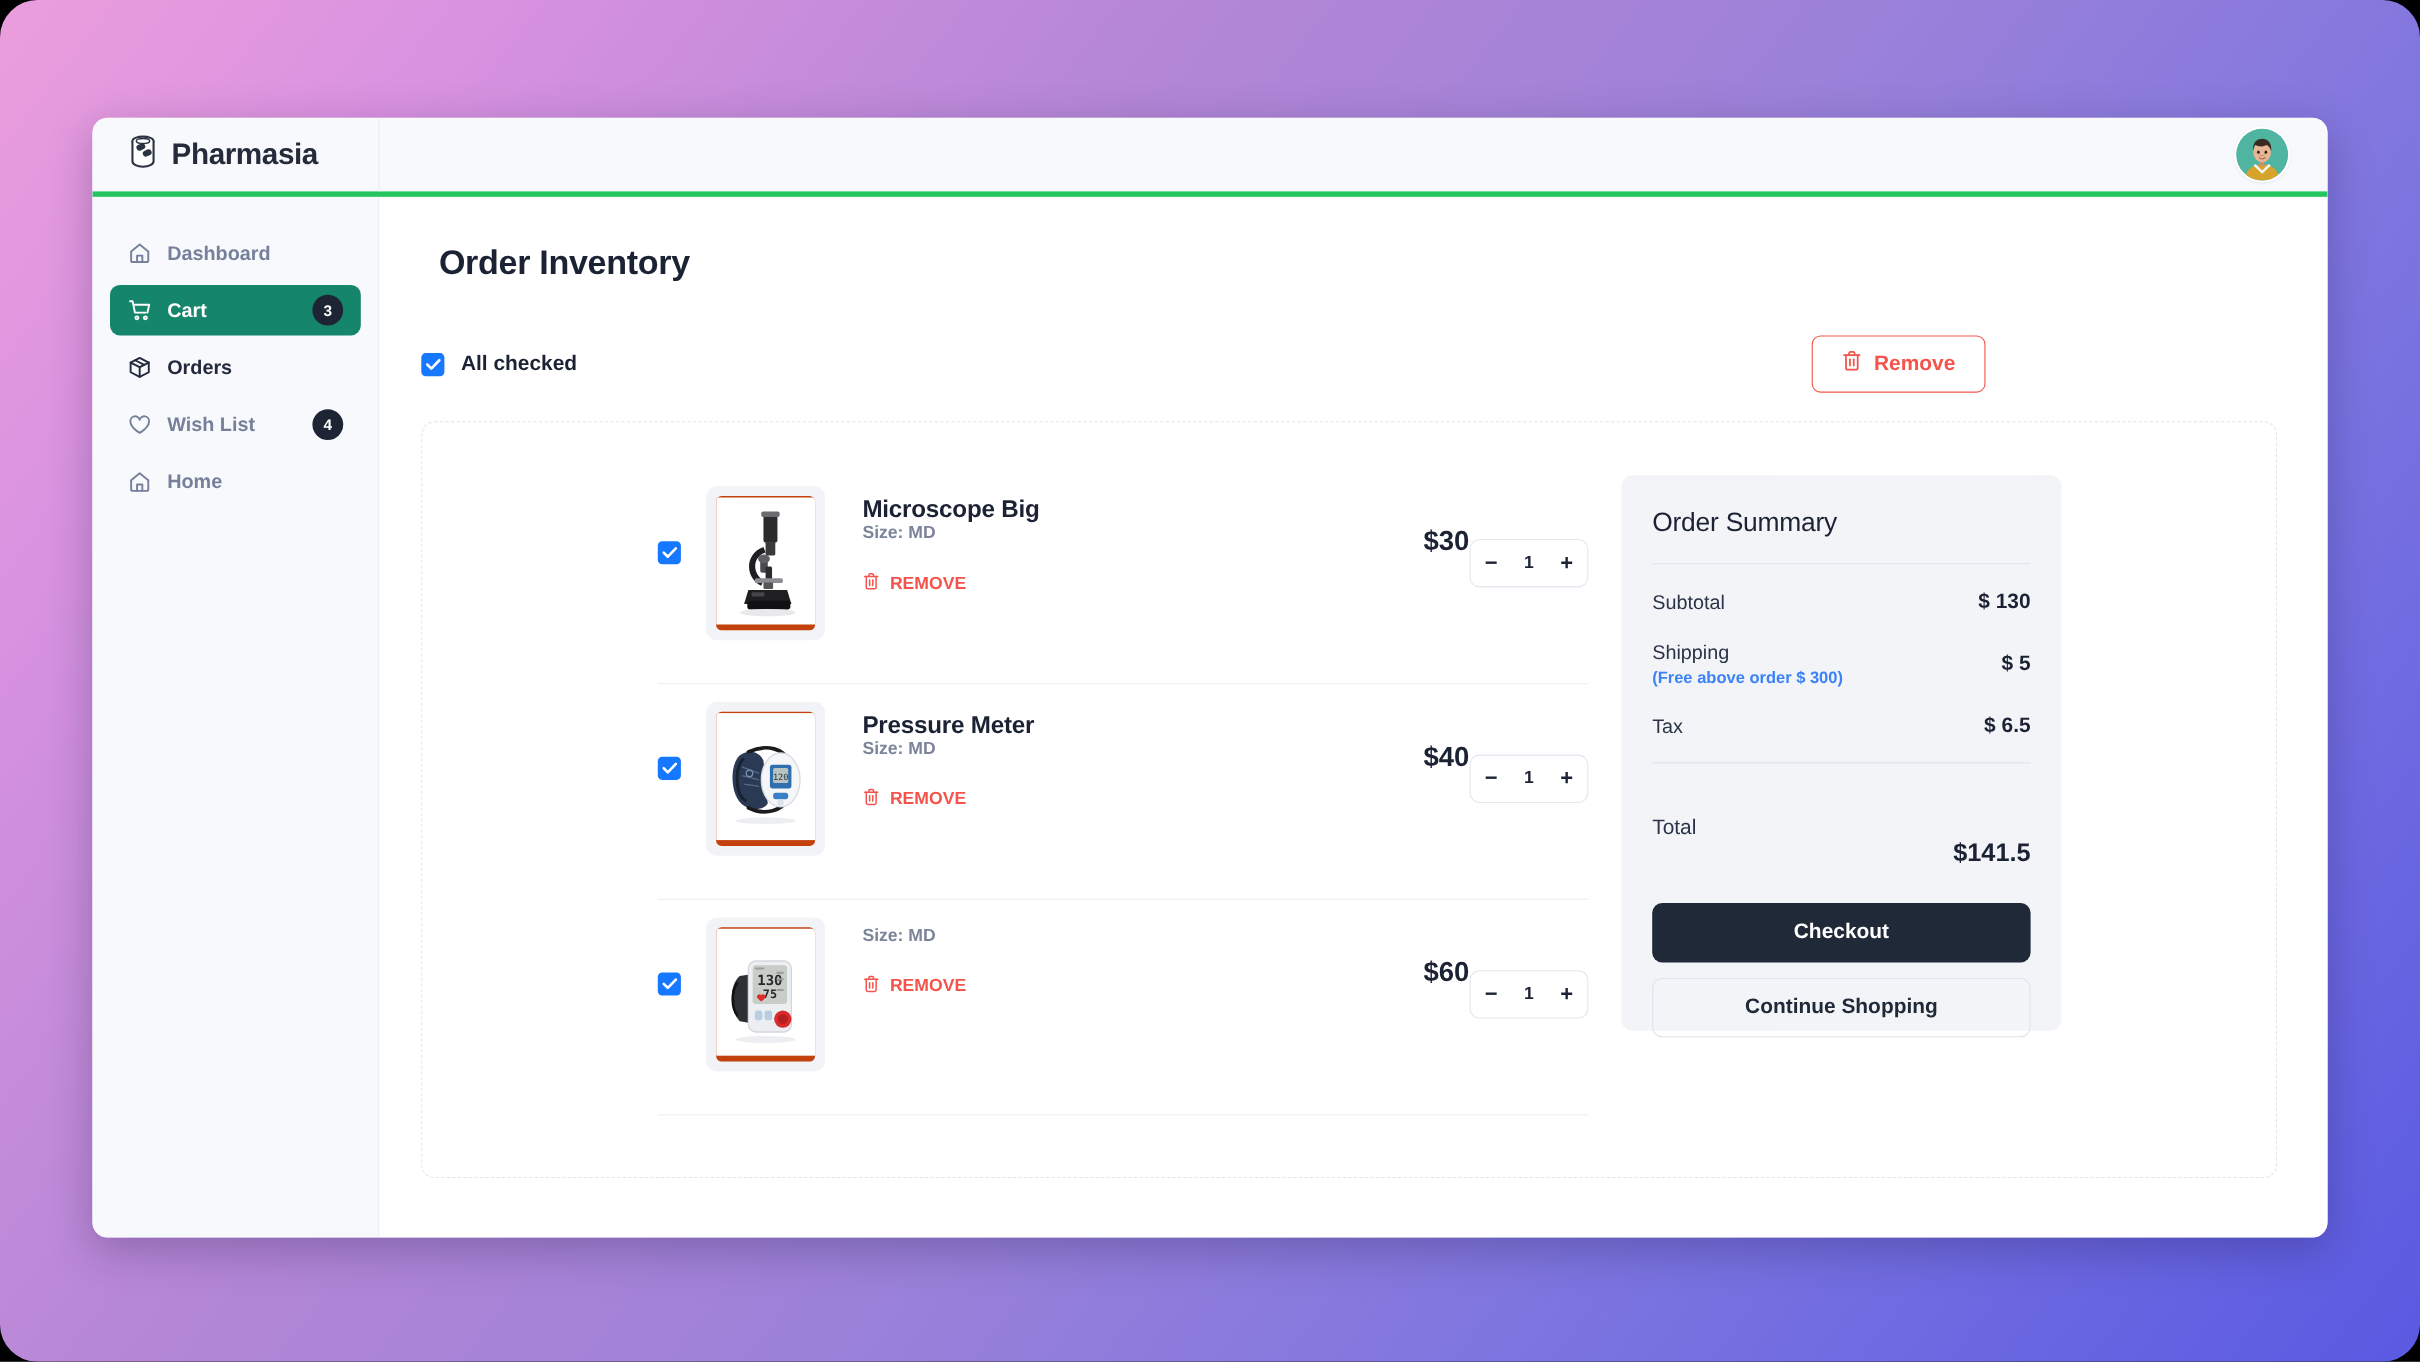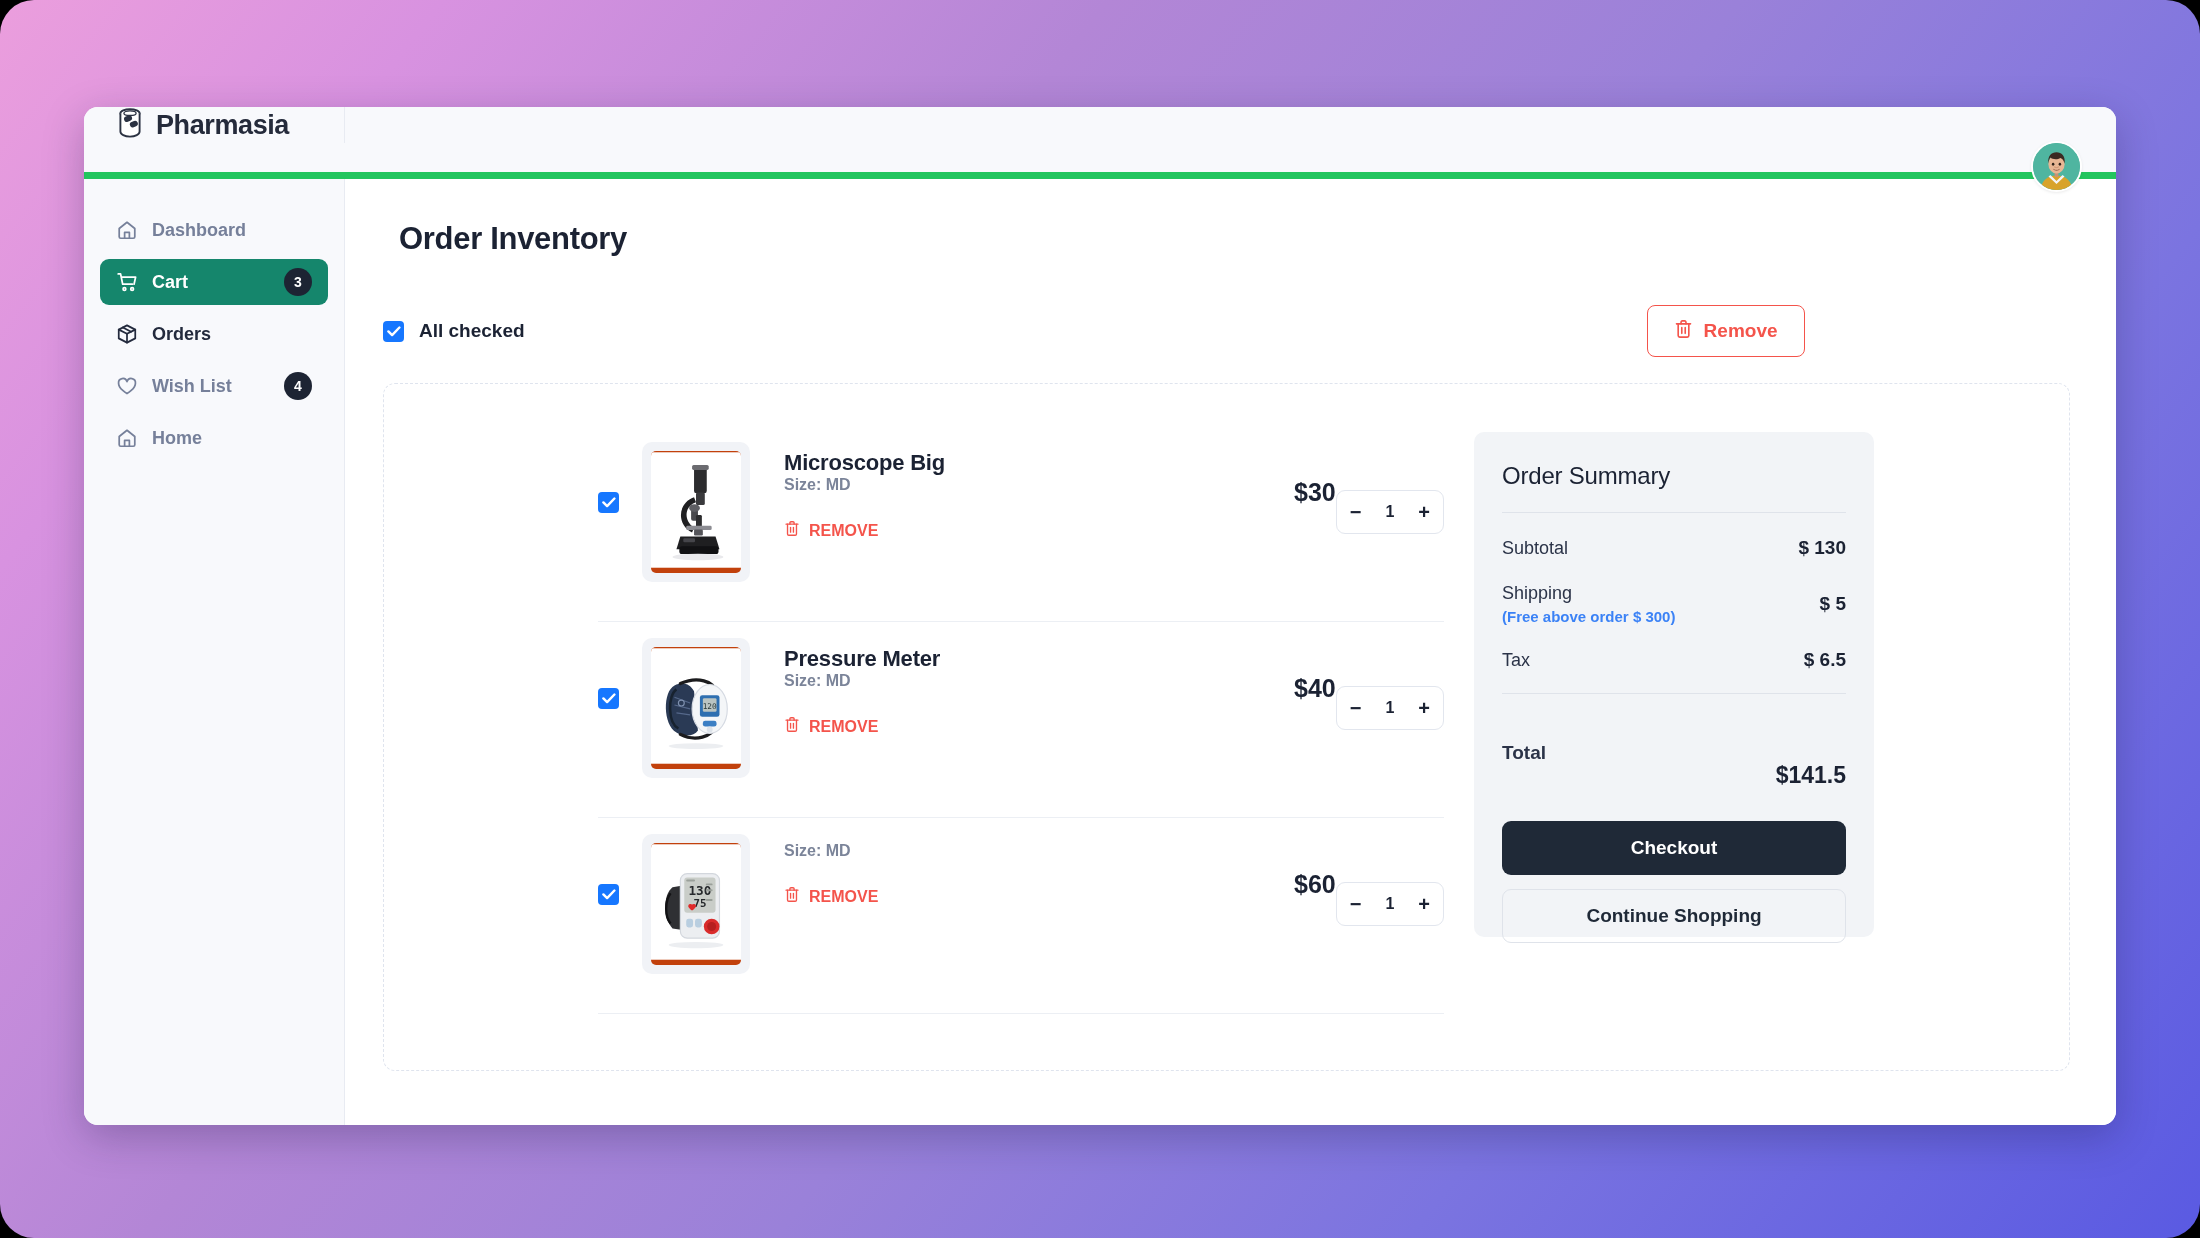--- a/index.html
+++ b/index.html
@@ -46,22 +46,21 @@
     flex-direction: column;
   }
 
   
   #topbar {
     height: 72px;
     min-height: 72px;
     display: flex;
     align-items: stretch;
     background: #f8f9fc;
-    border-bottom: 7px solid #22c55e;
-    flex-direction: column;
+    border-bottom: 5px solid #22c55e;
   }
   #brand-zone {
     width: 261px;
     min-width: 261px;
     display: flex;
     align-items: center;
     gap: 11px;
     padding-left: 31px;
     border-right: 1px solid #e8ebf2;
   }
@@ -343,21 +342,21 @@
   }
   .sum-label { font-size: 18px; color: #2b3348; }
   .sum-value { font-size: 19px; font-weight: 700; color: #1b2233; white-space: nowrap; }
   .sum-note {
     font-size: 15px;
     font-weight: 700;
     color: #3b82f6;
     margin-top: 4px;
   }
   .sum-row.total { margin-top: 22px; }
-  .sum-row.total .sum-label { font-weight: 700; font-size: 19px; }
+  .sum-row.total .sum-label { font-weight: 400; font-size: 19px; }
   .sum-row.total .sum-value { font-size: 23px; margin-top: 46px; }
 
   .btn-checkout {
     width: 100%;
     height: 54px;
     margin-top: 32px;
     border: none;
     border-radius: 9px;
     background: #1f2937;
     color: #ffffff;

